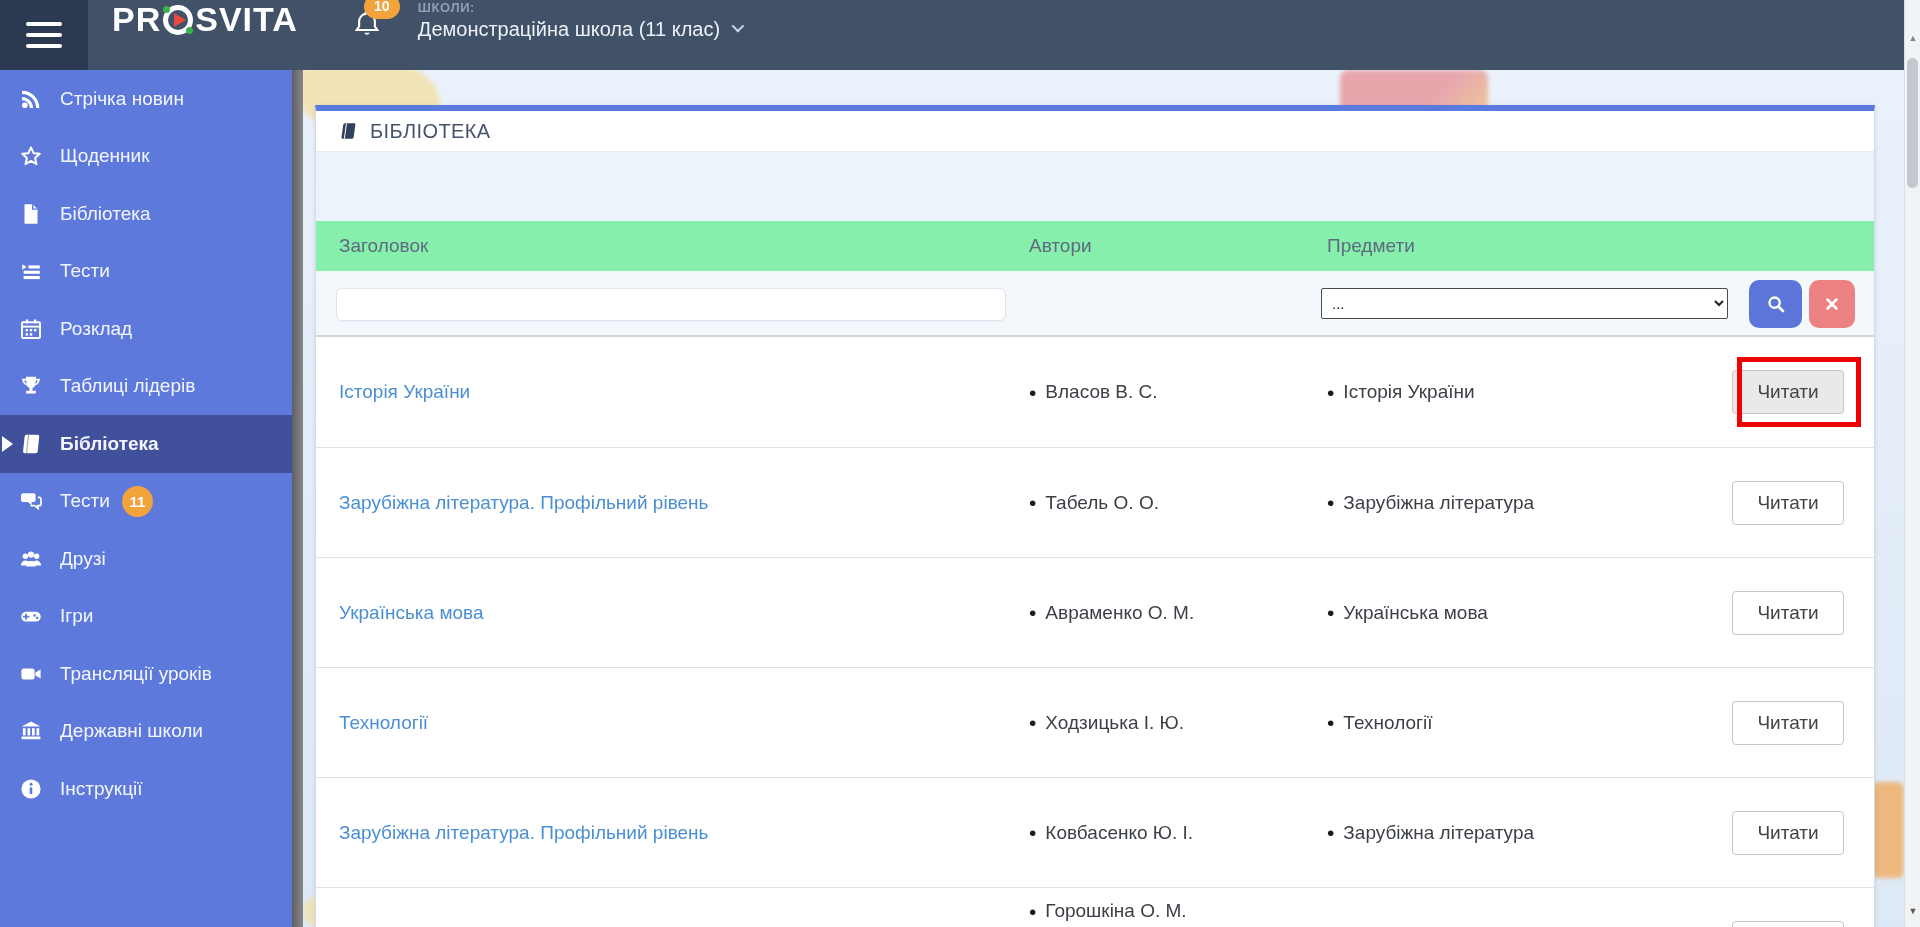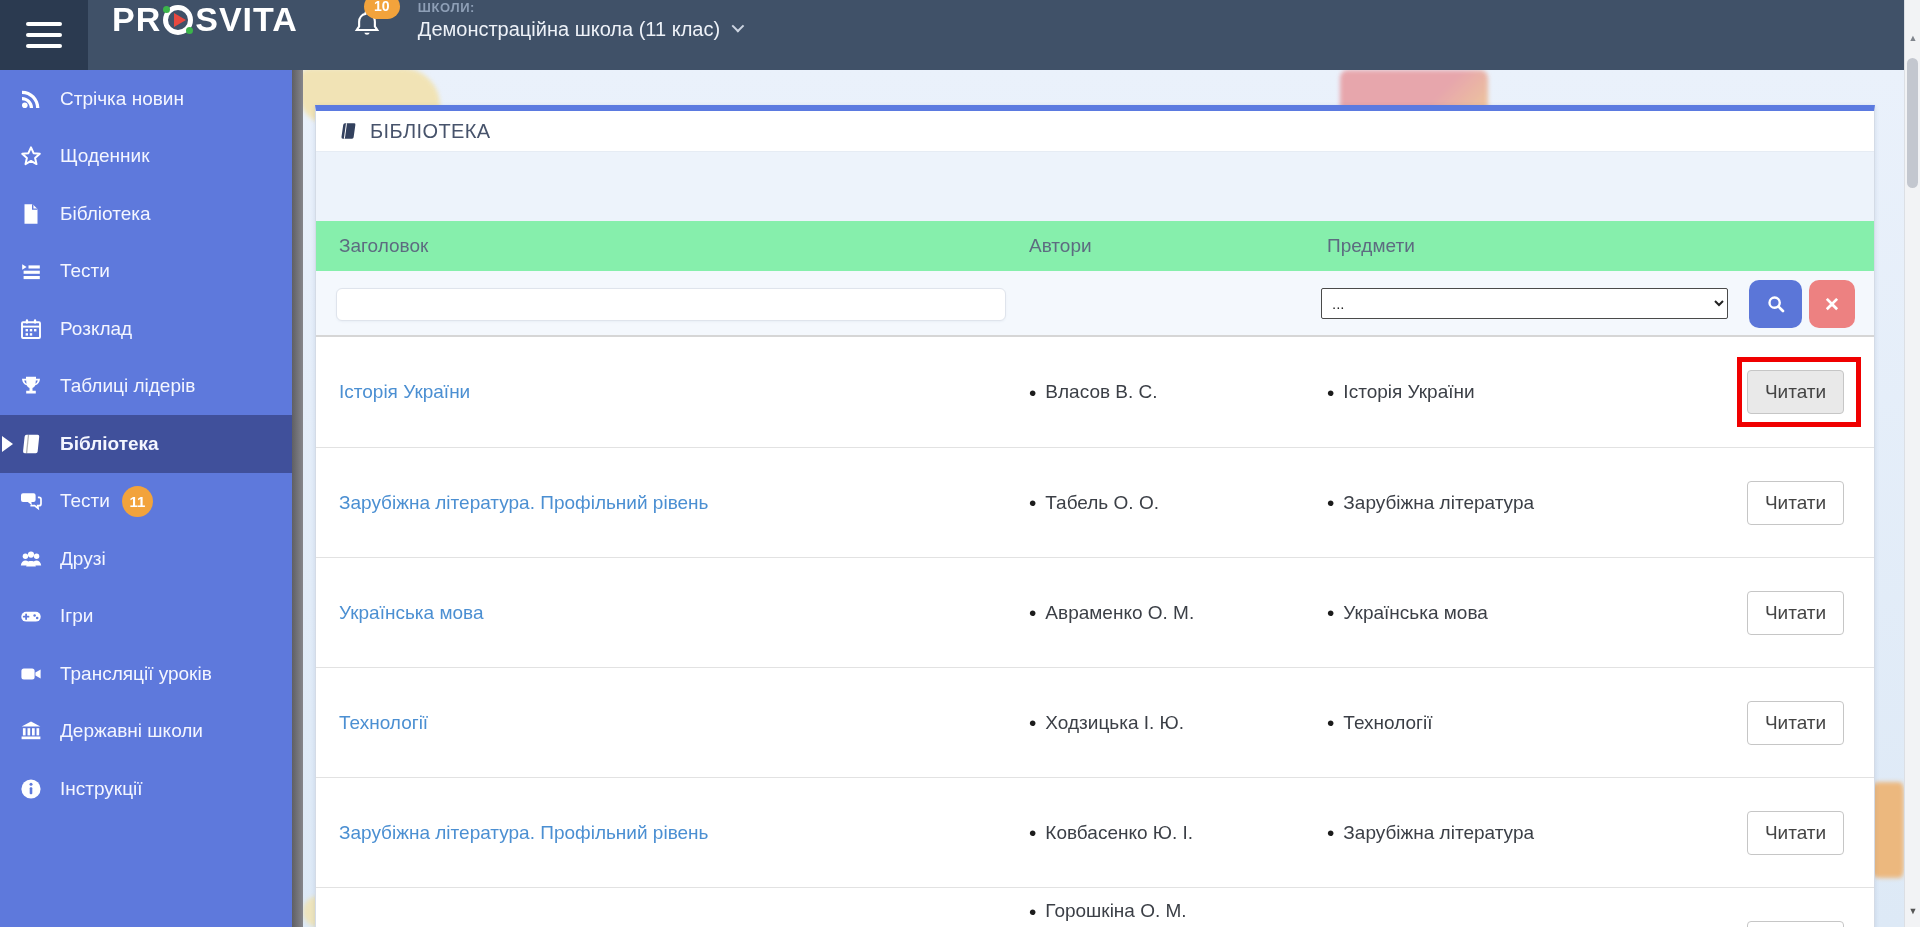--- a/index.html
+++ b/index.html
@@ -68,21 +68,21 @@
   .btn-search{position:absolute;left:1433px;top:9px;width:53px;height:48px;background:var(--c-accent);border:none;border-radius:10px;cursor:pointer;display:flex;align-items:center;justify-content:center;}
   .btn-clear{position:absolute;left:1493px;top:9px;width:46px;height:48px;background:var(--c-danger);border:none;border-radius:10px;cursor:pointer;color:#fff;font-size:19px;font-weight:bold;display:flex;align-items:center;justify-content:center;}
 
   .row{position:relative;height:110px;background:#fff;border-top:1px solid #e2e2e2;}
   .row:first-of-type{border-top:none;}
   .cell-title{position:absolute;left:23px;top:50%;transform:translateY(-50%);font-size:19px;color:var(--c-link);text-decoration:none;cursor:pointer;max-width:620px;}
   .cell-list{position:absolute;top:50%;transform:translateY(-50%);font-size:19px;color:#3b3f46;}
   .cell-authors{left:713px;} .cell-subjects{left:1011px;}
   .cell-list .li{display:flex;align-items:center;white-space:nowrap;}
   .bullet{font-size:21px;margin-right:9px;color:#1c1c1c;line-height:19px;}
-  .read-btn{position:absolute;right:30px;top:50%;transform:translateY(-50%);width:97px;height:44px;background:#fff;border:1px solid #c6c6c6;border-radius:4px;font-size:19px;color:#444;cursor:pointer;font-family:"Liberation Sans",sans-serif;}
+  .read-btn{position:absolute;right:30px;top:50%;transform:translateY(-50%);width:112px;height:44px;background:#fff;border:1px solid #c6c6c6;border-radius:4px;font-size:19px;color:#444;cursor:pointer;font-family:"Liberation Sans",sans-serif;}
   .row.highlighted .read-btn{background:#e9e9e9;}
   .annotation-box{position:absolute;right:13px;top:20px;width:124px;height:70px;border:5px solid var(--c-highlight);z-index:5;pointer-events:none;}
   .row.partial .cell-authors{top:12px;transform:none;}
 
   
   .scrollbar{position:absolute;right:0;top:0;width:16px;height:927px;background:#f2f3f5;border-left:1px solid #dcdfe4;z-index:50;}
   .sb-arrow{position:absolute;left:0;width:16px;height:16px;color:#7f848c;font-size:9px;text-align:center;line-height:16px;cursor:pointer;}
   .sb-up{top:30px;} .sb-down{top:903px;color:#555;}
   .sb-thumb{position:absolute;left:2px;top:58px;width:11px;height:130px;background:#c3c7cf;border-radius:6px;cursor:grab;}
 </style>

